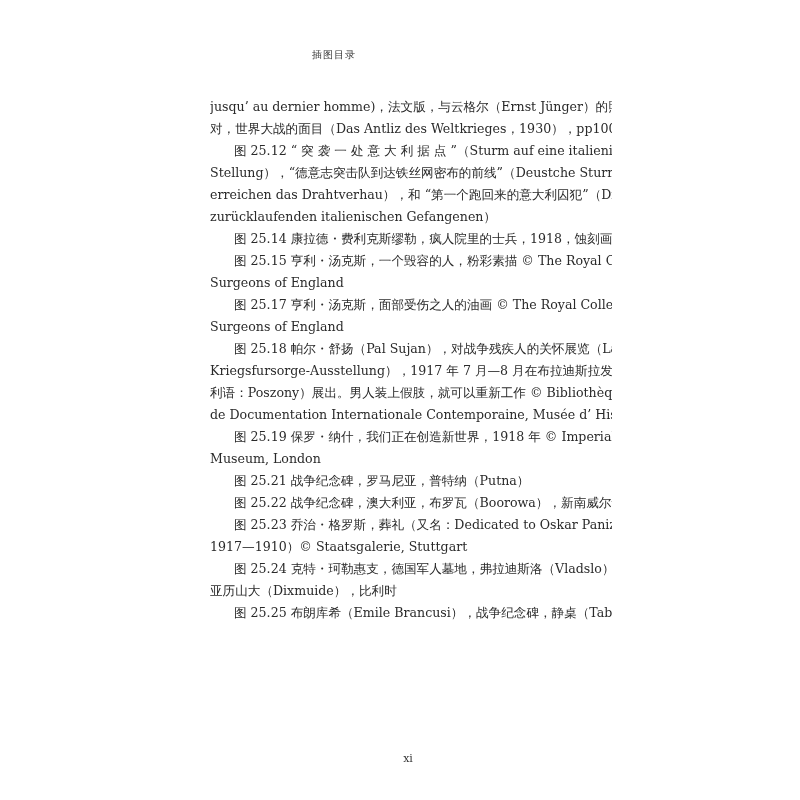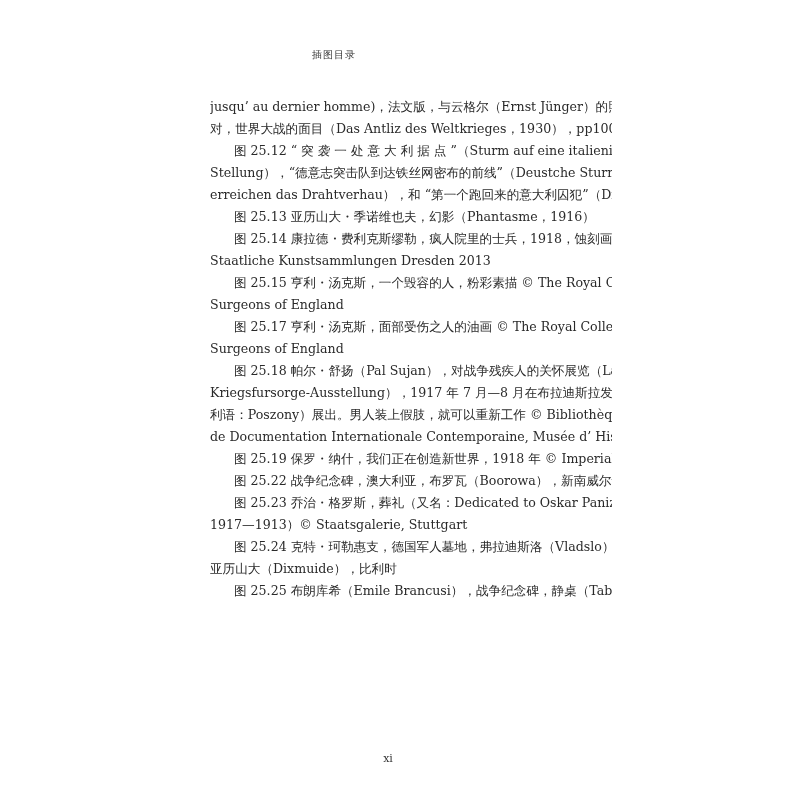--- a/index.html
+++ b/index.html
@@ -6,46 +6,47 @@
   body { width:800px; height:800px; position:relative; overflow:hidden;
          font-family:"DejaVu Serif","Liberation Serif",serif; color:#2a2a2a; }
   .header { position:absolute; top:48px; left:0; width:668px; text-align:center;
             font-size:10px; letter-spacing:1px; color:#333; }
   .body-text { position:absolute; top:96px; left:210px; width:402px; }
   .line { height:22px; line-height:22px; font-size:12.6px; white-space:nowrap;
           text-align:justify; text-align-last:justify; overflow:hidden; }
   .line.last { text-align-last:left; }
   .indent { padding-left:24px; }
   .folio { position:absolute; top:752px; left:0; width:776px; text-align:center;
-           font-size:11px; color:#333; }
+           font-size:11px; color:#333;padding-left:20px; }
 </style>
 </head>
 <body>
 
 <div class="header">插图目录</div>
 
 <div class="body-text">
   <div class="line">jusqu’ au dernier homme)，法文版，与云格尔（Ernst Jünger）的照片合集相</div>
   <div class="line last">对，世界大战的面目（Das Antliz des Weltkrieges，1930），pp100-101。</div>
   <div class="line indent">图 25.12  “ 突 袭 一 处 意 大 利 据 点 ”（Sturm auf eine italienische</div>
   <div class="line">Stellung），“德意志突击队到达铁丝网密布的前线”（Deustche Sturmtruppen</div>
   <div class="line">erreichen das Drahtverhau），和 “第一个跑回来的意大利囚犯”（Die ersten</div>
-  <div class="line indent last">图 25.13   亚历山大・季诺维也夫，幻影（Phantasme，1916）</div>
+  <div class="line last">zurücklaufenden italienischen Gefangenen）</div>
   <div class="line indent">图 25.14   康拉德・费利克斯缪勒，疯人院里的士兵，1918，蚀刻画 ©</div>
-  <div class="line last">Staatliche Kunstsammlungen Dresden 2013</div>
   <div class="line indent">图 25.15   亨利・汤克斯，一个毁容的人，粉彩素描 © The Royal College of</div>
   <div class="line last">Surgeons of England</div>
   <div class="line indent">图 25.17   亨利・汤克斯，面部受伤之人的油画 © The Royal College of</div>
   <div class="line last">Surgeons of England</div>
   <div class="line indent">图 25.18   帕尔・舒扬（Pal Sujan），对战争残疾人的关怀展览（Landes</div>
   <div class="line">Kriegsfursorge-Ausstellung），1917 年 7 月—8 月在布拉迪斯拉发（匈牙</div>
   <div class="line">利语：Poszony）展出。男人装上假肢，就可以重新工作 © Bibliothèque</div>
   <div class="line">de Documentation Internationale Contemporaine, Musée d’ Histoire</div>
   <div class="line indent">图 25.19   保罗・纳什，我们正在创造新世界，1918 年 © Imperial War</div>
+  <div class="line last">Museum, London</div>
+  <div class="line indent last">图 25.21   战争纪念碑，罗马尼亚，普特纳（Putna）</div>
   <div class="line indent last">图 25.22   战争纪念碑，澳大利亚，布罗瓦（Boorowa），新南威尔士州</div>
   <div class="line indent">图 25.23   乔治・格罗斯，葬礼（又名：Dedicated to Oskar Panizza,</div>
-  <div class="line last">1917—1913）© Staatsgalerie, Stuttgart</div>
+  <div class="line last">1917—1910）© Staatsgalerie, Stuttgart</div>
   <div class="line indent">图 25.24   克特・珂勒惠支，德国军人墓地，弗拉迪斯洛（Vladslo），靠近</div>
   <div class="line last">亚历山大（Dixmuide），比利时</div>
   <div class="line indent">图 25.25   布朗库希（Emile Brancusi），战争纪念碑，静桌（Table of</div>
 </div>
 
 <div class="folio">xi</div>
 
 </body></html>

